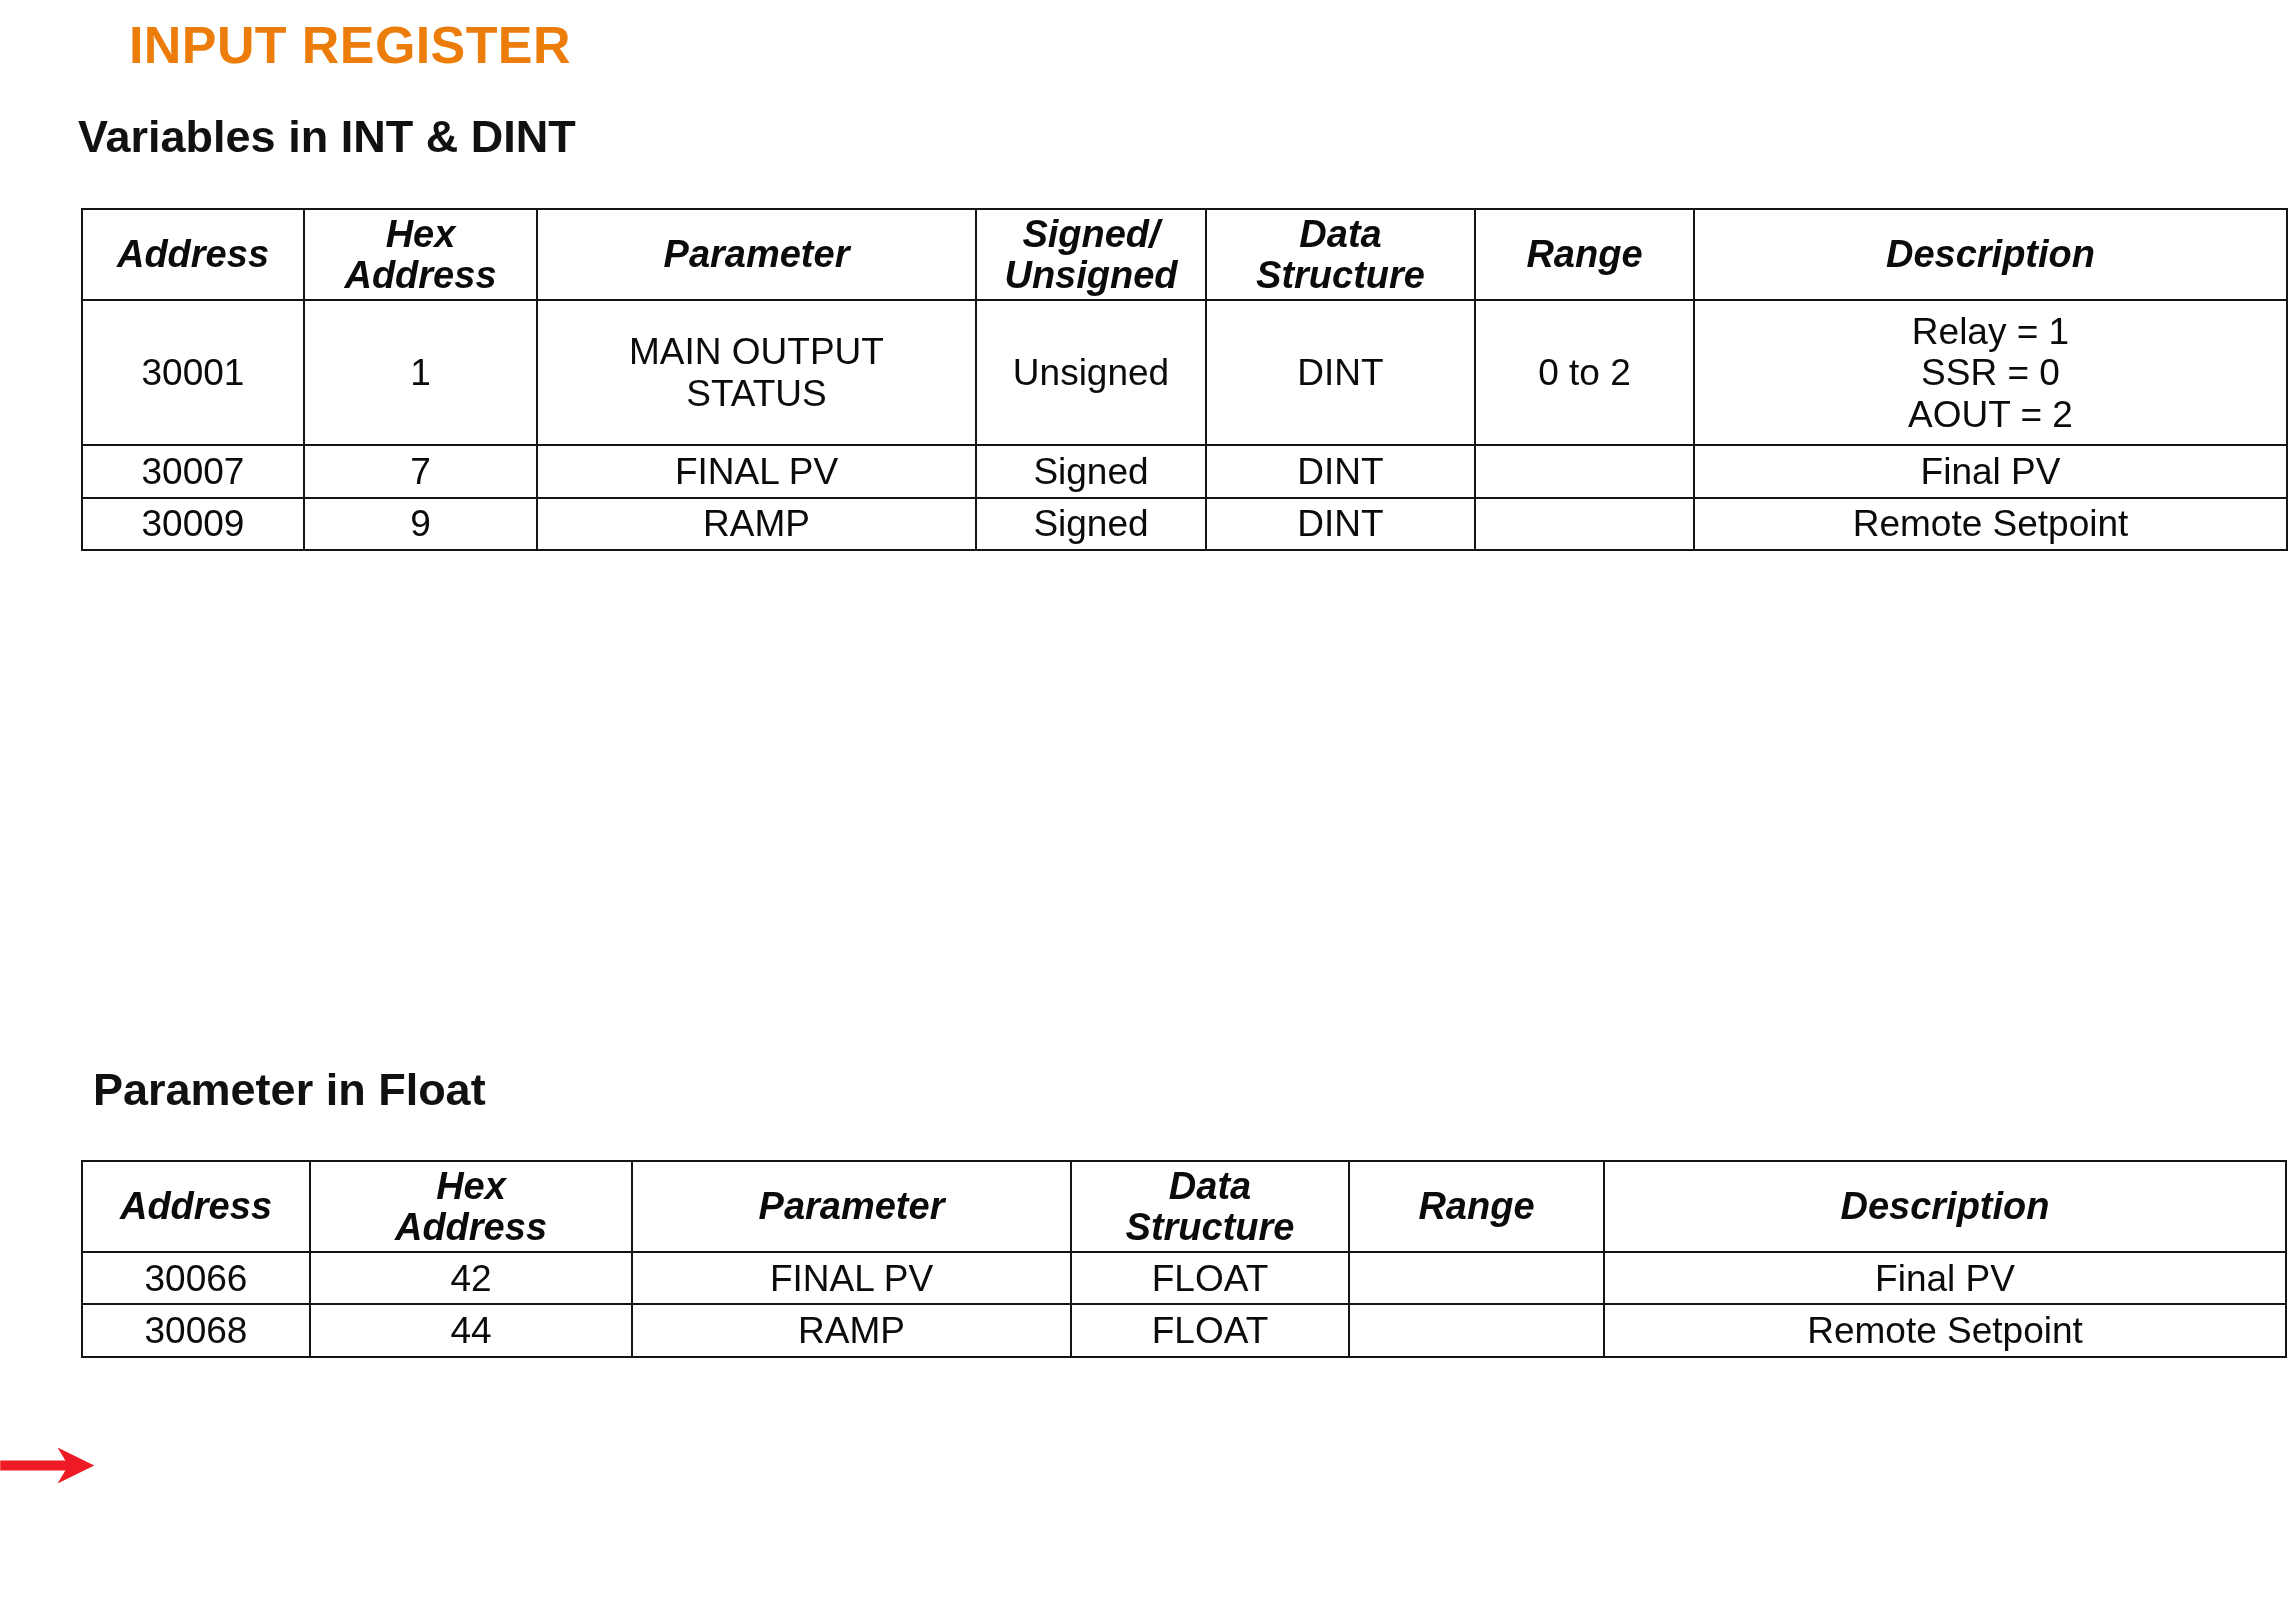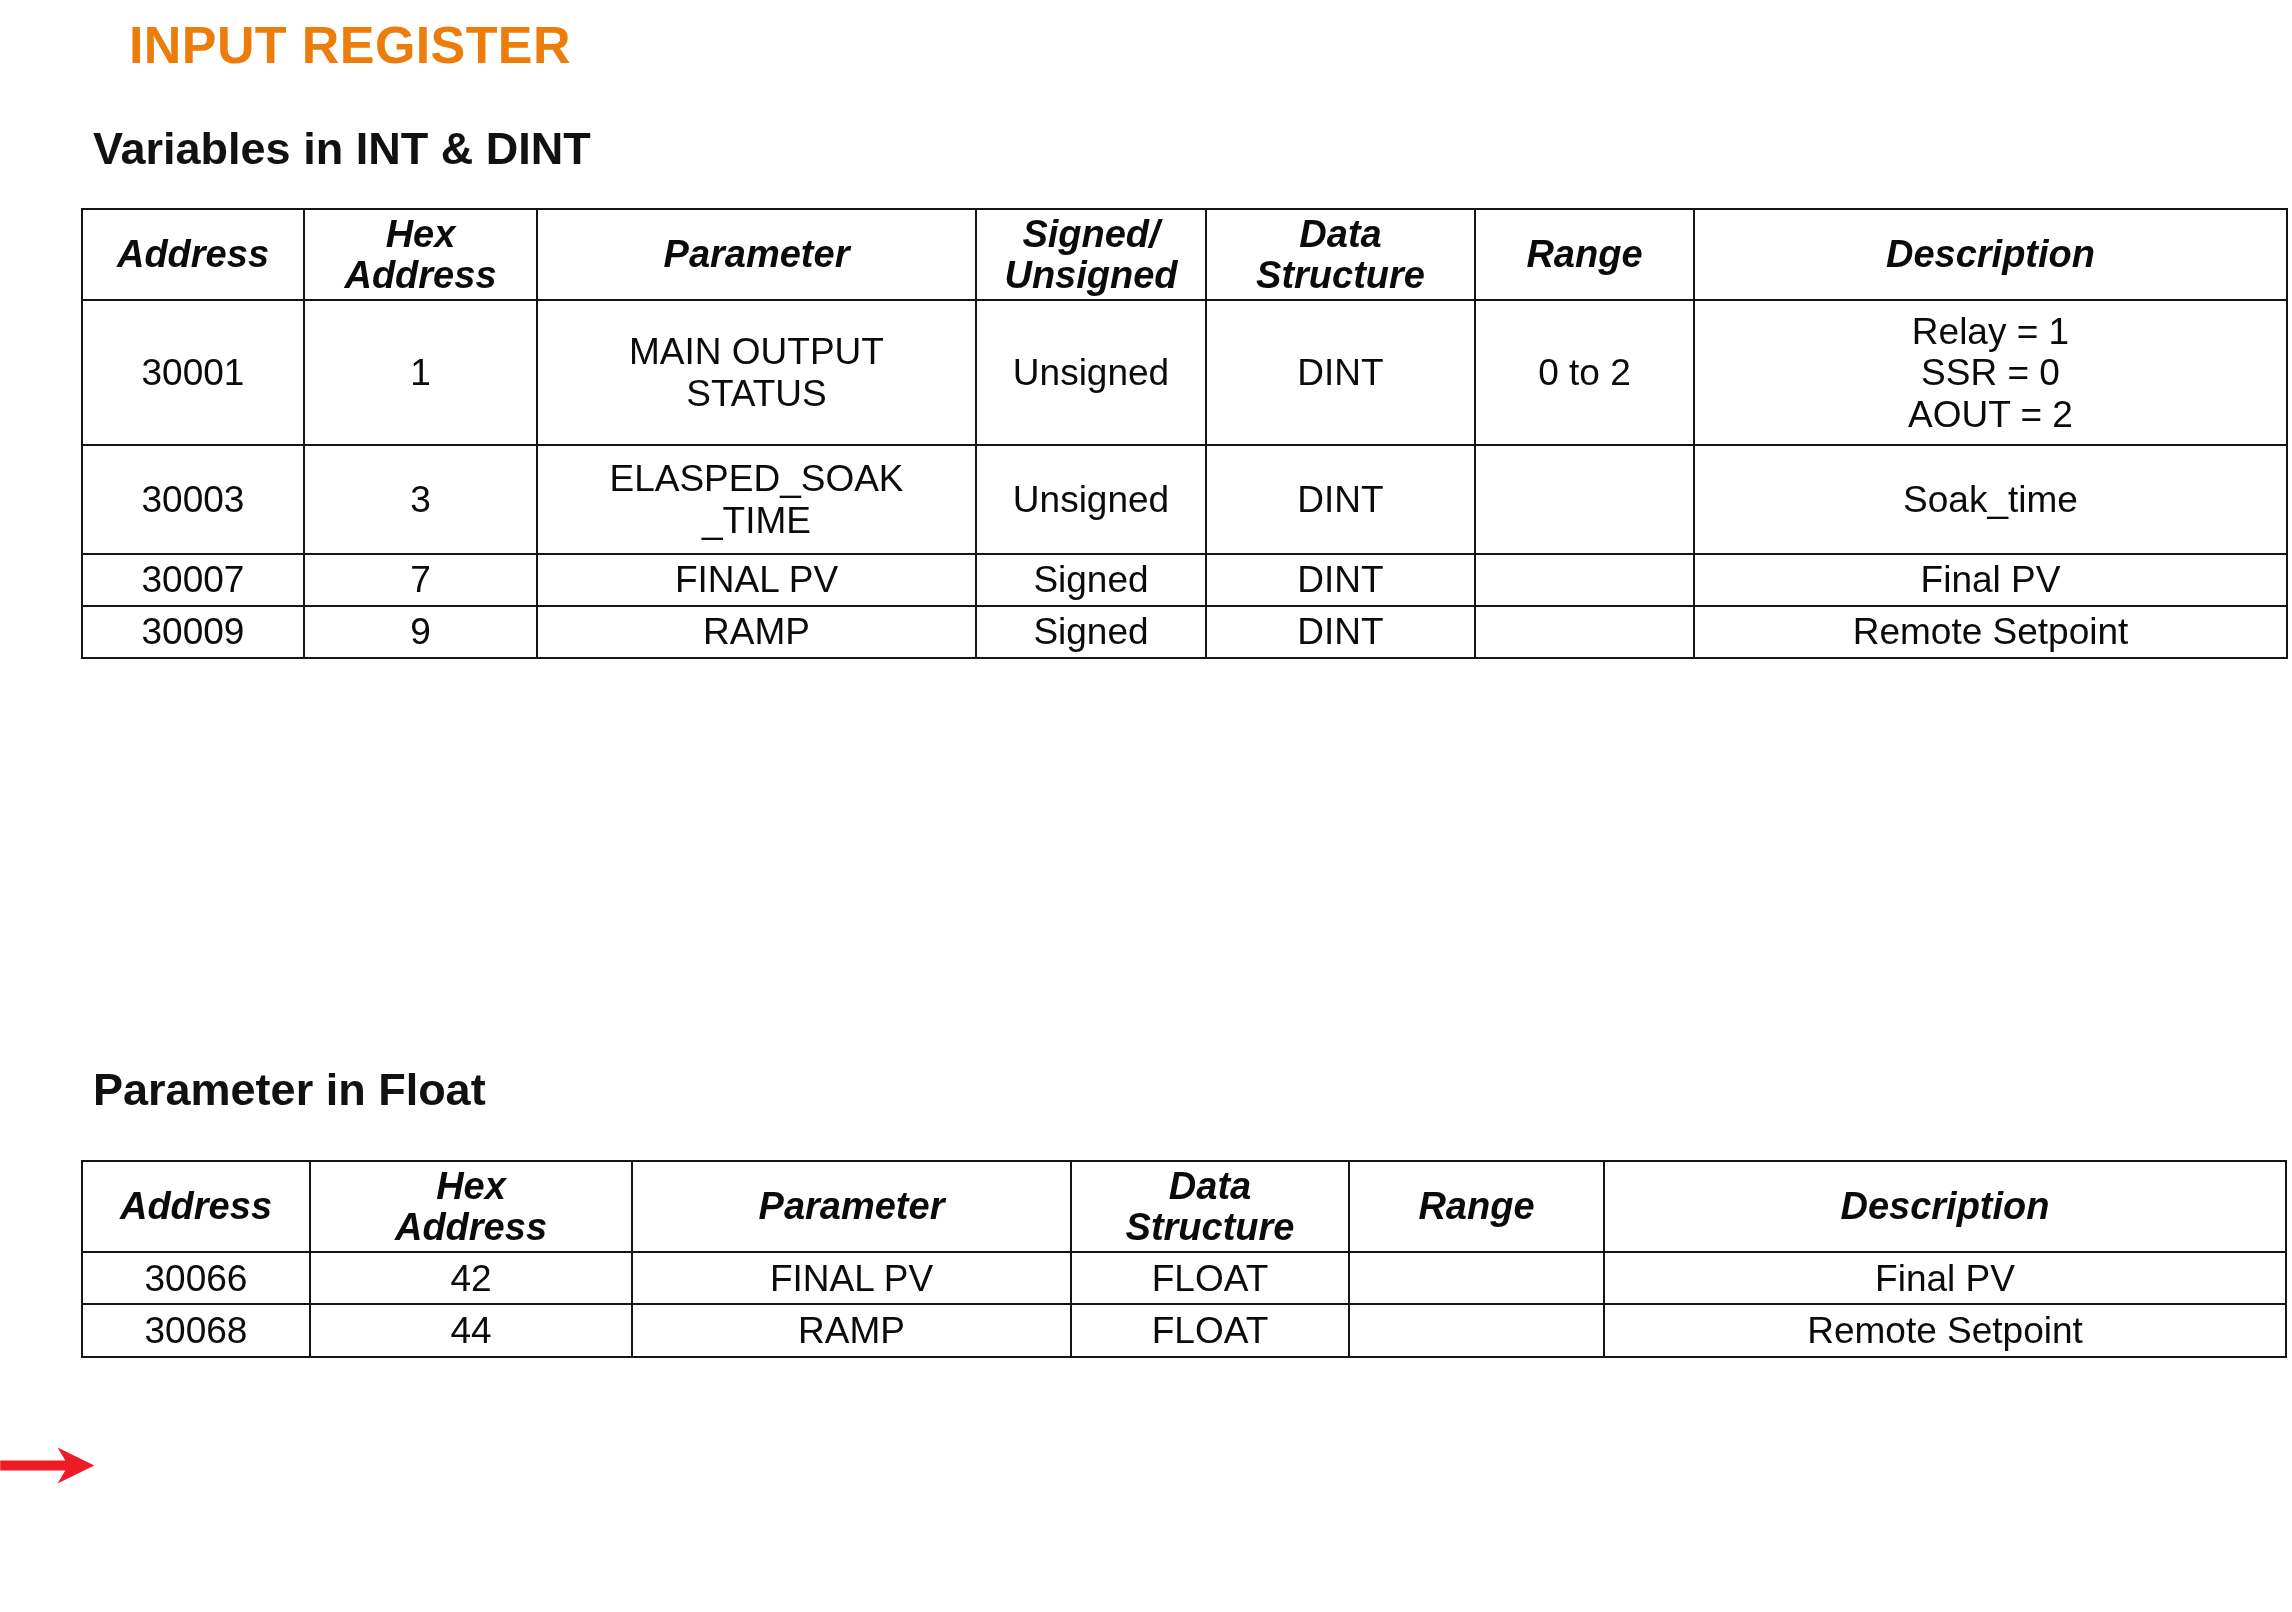--- a/index.html
+++ b/index.html
@@ -38,21 +38,21 @@
     margin-left: 36px;
   }
   .section-title {
     position: absolute;
     font-size: 45px;
     font-weight: bold;
     color: #111111;
     line-height: 1.05;
     white-space: nowrap;
   }
-  .section-title.t1 { left: 93px; top: 113px; margin-top: 12px; }
+  .section-title.t1 { left: 78px; top: 113px; }
   .section-title.t2 { left: 93px; top: 1066px; }
 
   
   table.reg {
     position: absolute;
     border-collapse: collapse;
     table-layout: fixed;
     background: #ffffff;
   }
   table.reg.t1 {
@@ -149,32 +149,20 @@
         <td>Unsigned</td>
         <td>DINT</td>
         <td>0 to 2</td>
         <td>
           <span>Relay = 1</span><br>
           <span>SSR = 0</span><br>
           <span>AOUT = 2</span>
         </td>
       </tr>
 
-      <tr class="r-med">
-        <td>30003</td>
-        <td>3</td>
-        <td>
-          <span>ELASPED_SOAK</span><br>
-          <span>_TIME</span>
-        </td>
-        <td>Unsigned</td>
-        <td>DINT</td>
-        <td></td>
-        <td>Soak_time</td>
-      </tr>
 
 
       <tr class="r-short">
         <td>30007</td>
         <td>7</td>
         <td>FINAL PV</td>
         <td>Signed</td>
         <td>DINT</td>
         <td></td>
         <td>Final PV</td>

